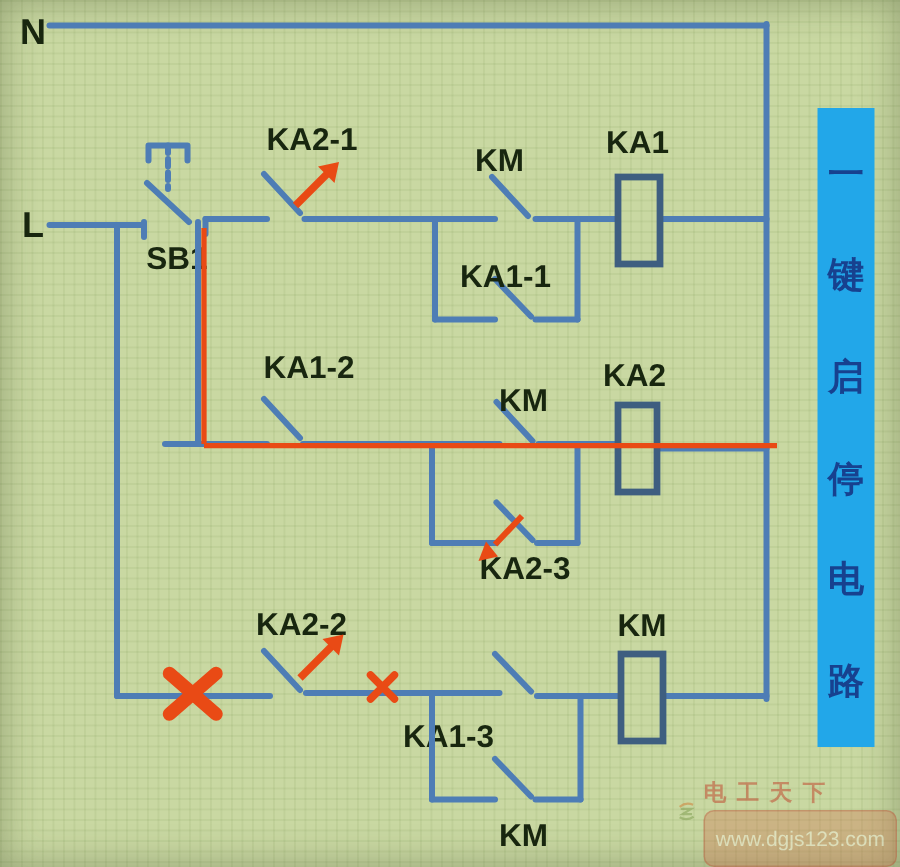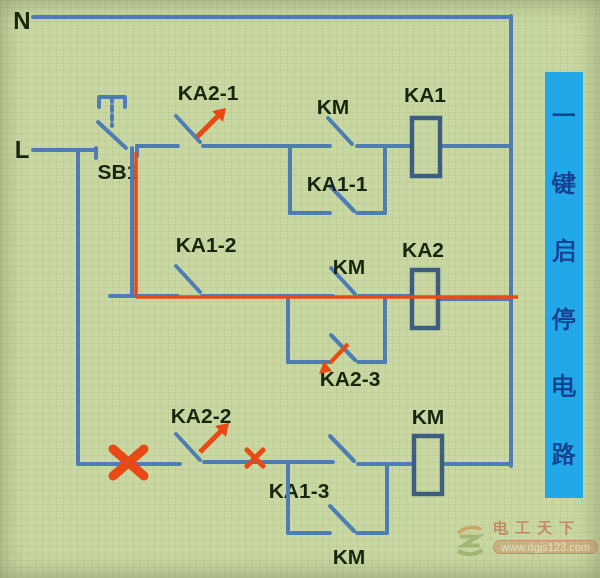--- a/index.html
+++ b/index.html
@@ -30,21 +30,21 @@
   }
   .watermark{
     position:absolute;left:450px;top:519px;width:148px;height:56px;
     opacity:0.5;display:flex;align-items:flex-start;gap:4px;
     font-family:Liberation Sans, sans-serif;
   }
   .wm-text{display:flex;flex-direction:column;gap:2px;}
   .wm-title{color:#c04028;font-size:15px;font-weight:bold;letter-spacing:7px;white-space:nowrap;}
   .wm-url{
     background:rgba(210,85,55,0.55);border:1px solid rgba(190,70,45,0.8);
-    color:#f7ecd9;font-size:11px;line-height:12px;padding:0 7px;
+    color:#f7ecd9;font-size:14px;line-height:12px;padding:12px 7px;
     border-radius:7px;text-align:center;white-space:nowrap;
   }
 </style>
 </head>
 <body>
 
 <div class="stage">
 
   <svg width="600" height="578" viewBox="0 0 600 578">
 

